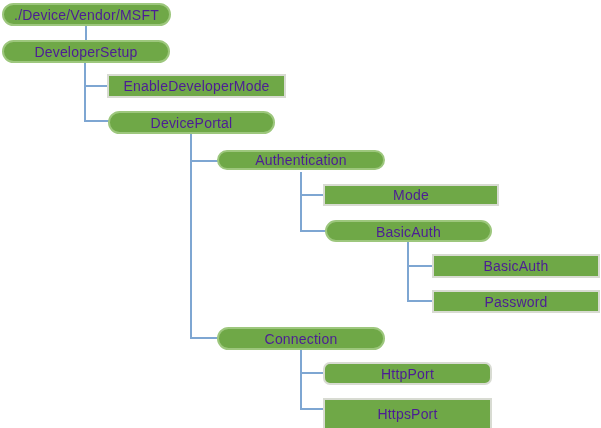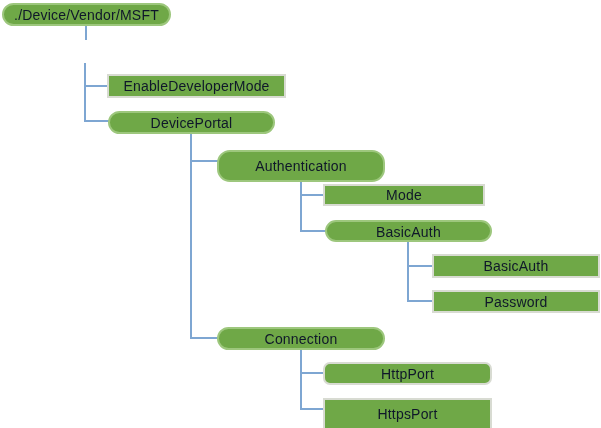--- a/index.html
+++ b/index.html
@@ -8,21 +8,21 @@
     width: 601px;
     height: 428px;
     background: #ffffff;
     font-family: "Liberation Sans", sans-serif;
     overflow: hidden;
   }
   .node {
     position: absolute;
     box-sizing: border-box;
     background: #6FA847;
-    color: #0f172a;
+    color: #4c1d95;
     font-size: 14px;
     letter-spacing: 0.2px;
     display: flex;
     align-items: center;
     justify-content: center;
     white-space: nowrap;
     z-index: 2;
   }
   .pill {
     border: 2px solid #9DC77D;
@@ -64,34 +64,37 @@
   <div class="line hline" style="left:407px; top:300px; width:26px;"></div>
 
   <div class="line vline" style="left:300px; top:350px; height:60px;"></div>
   <div class="line hline" style="left:300px; top:372px; width:24px;"></div>
   <div class="line hline" style="left:300px; top:408px; width:24px;"></div>
 
   <div class="node pill" style="left:2px;   top:3px;   width:169px; height:23px;">
     <span>./Device/Vendor/MSFT</span>
   </div>
 
+  <div class="node pill" style="left:2px;   top:40px;  width:168px; height:23px;">
+    <span>DeveloperSetup</span>
+  </div>
 
   <div class="node rect" style="left:107px; top:74px;  width:179px; height:24px;">
     <span>EnableDeveloperMode</span>
   </div>
 
   <div class="node pill" style="left:108px; top:111px; width:167px; height:23px;">
     <span>DevicePortal</span>
   </div>
 
-  <div class="node pill" style="left:217px; top:150px; width:168px; height:32px;">
+  <div class="node pill" style="left:217px; top:150px; width:168px; height:20px;">
     <span>Authentication</span>
   </div>
 
-  <div class="node rect" style="left:323px; top:184px; width:162px; height:22px;">
+  <div class="node rect" style="left:323px; top:184px; width:176px; height:22px;">
     <span>Mode</span>
   </div>
 
   <div class="node pill" style="left:325px; top:220px; width:167px; height:22px;align-items:flex-end;">
     <span>BasicAuth</span>
   </div>
 
   <div class="node rect" style="left:432px; top:254px; width:168px; height:24px;">
     <span>BasicAuth</span>
   </div>

